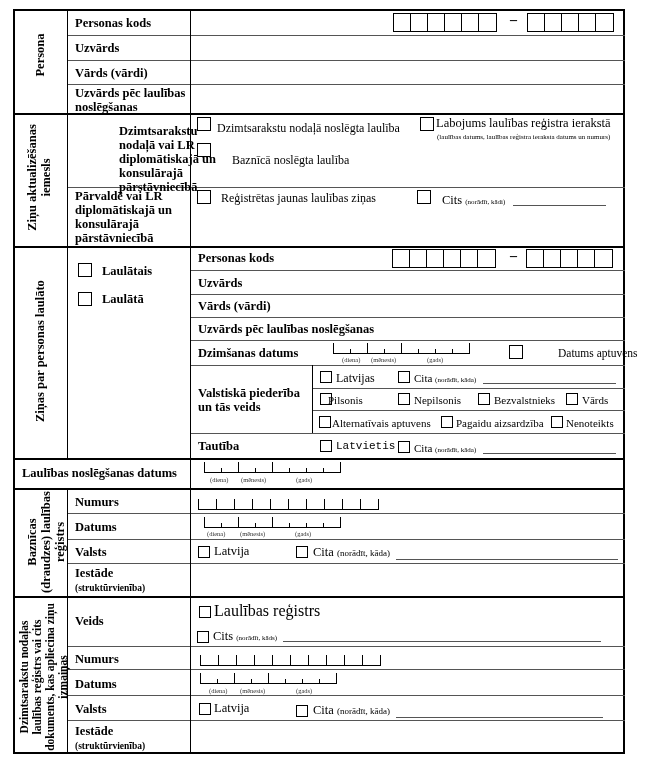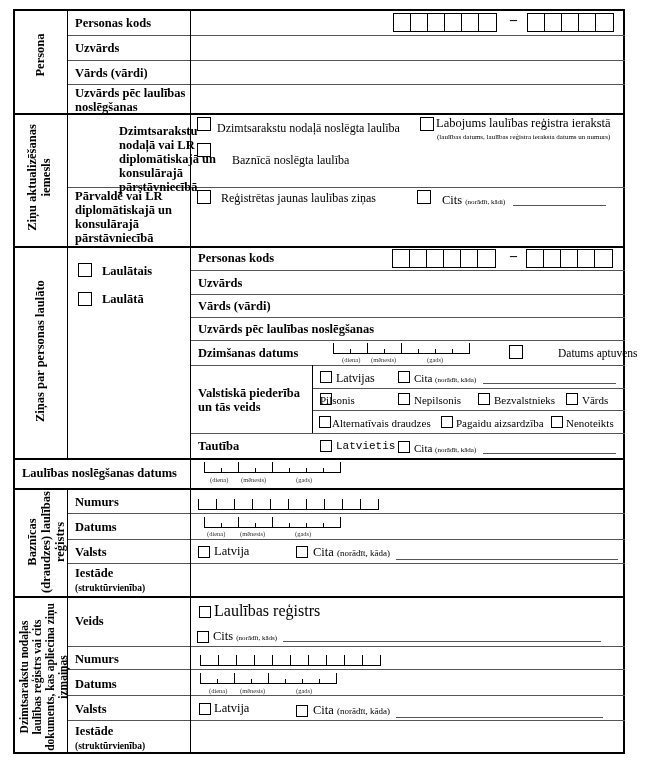--- a/index.html
+++ b/index.html
@@ -167,30 +167,30 @@
 
 <div class="lbl" style="left:198px;top:386px;width:110px;">Valstiskā piederība un tās veids</div>
 
 <div class="cb" style="left:320px;top:371px;"></div>
 <div class="txt" style="left:336px;top:371px;font-size:12px;">Latvijas</div>
 <div class="cb" style="left:398px;top:371px;"></div>
 <div class="txt" style="left:414px;top:371px;font-size:11px;"><span>Cita</span> <span class="tiny">(norādīt, kāda)</span></div>
 <div class="uline" style="left:483px;top:383px;width:133px;"></div>
 
 <div class="cb" style="left:320px;top:393px;"></div>
-<div class="txt" style="left:320px;top:393px;font-size:11px;">Pilsonis</div>
+<div class="txt" style="left:328px;top:393px;font-size:11px;">Pilsonis</div>
 <div class="cb" style="left:398px;top:393px;"></div>
 <div class="txt" style="left:414px;top:393px;font-size:11px;">Nepilsonis</div>
 <div class="cb" style="left:478px;top:393px;"></div>
 <div class="txt" style="left:494px;top:393px;font-size:11px;">Bezvalstnieks</div>
 <div class="cb" style="left:566px;top:393px;"></div>
 <div class="txt" style="left:582px;top:393px;font-size:11px;">Vārds</div>
 
 <div class="cb" style="left:319px;top:416px;"></div>
-<div class="txt" style="left:332px;top:416px;font-size:11px;">Alternatīvais draudzes</div>
+<div class="txt" style="left:332px;top:416px;font-size:11px;">Alternatīvais aptuvens</div>
 <div class="cb" style="left:441px;top:416px;"></div>
 <div class="txt" style="left:456px;top:416px;font-size:11px;">Pagaidu aizsardzība</div>
 <div class="cb" style="left:551px;top:416px;"></div>
 <div class="txt" style="left:566px;top:416px;font-size:11px;">Nenoteikts</div>
 
 <div class="lbl" style="left:198px;top:439px;">Tautība</div>
 <div class="cb" style="left:320px;top:440px;"></div>
 <div class="txt" style="left:336px;top:439px;font-size:11px;font-family:Liberation Mono, monospace;">Latvietis</div>
 <div class="cb" style="left:398px;top:441px;"></div>
 <div class="txt" style="left:414px;top:441px;font-size:11px;"><span>Cita</span> <span class="tiny">(norādīt, kāda)</span></div>

